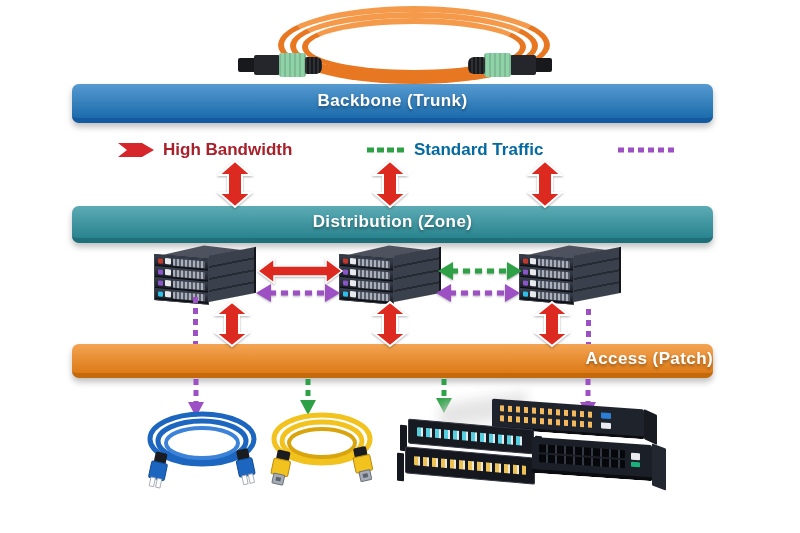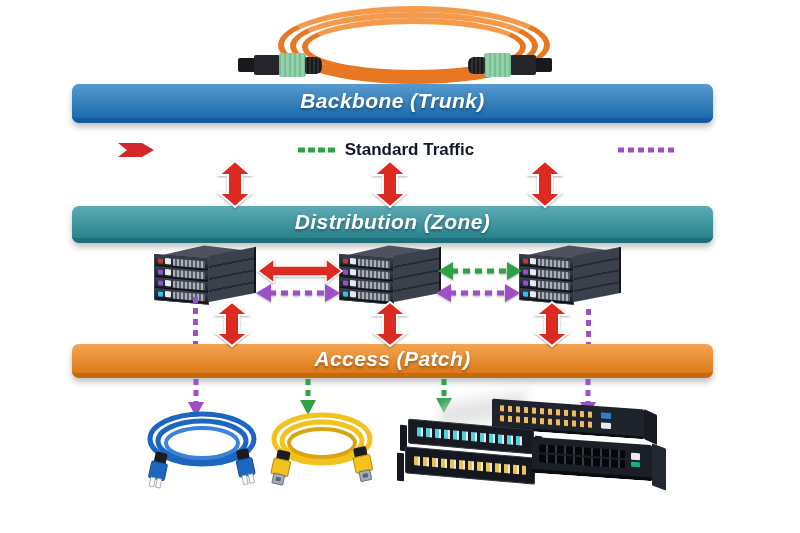--- a/index.html
+++ b/index.html
@@ -4,31 +4,31 @@
 <style>
   html,body{margin:0;padding:0;}
   body{width:800px;height:533px;background:#ffffff;overflow:hidden;
        font-family:"Liberation Sans", sans-serif;}
   .stage{position:relative;width:800px;height:533px;background:#fff;}
 
   
   .banner{position:absolute;left:72px;width:641px;border-radius:7px;
           display:flex;align-items:center;justify-content:center;
           box-shadow:0 4px 6px rgba(0,0,0,.25);}
-  .banner .bn-text{color:#fff;font-weight:700;font-size:21px;letter-spacing:.4px;
-          text-shadow:0 2px 3px rgba(0,0,0,.35);font-style:italic;}
+  .banner .bn-text{color:#fff;font-weight:700;font-size:17px;letter-spacing:.4px;
+          text-shadow:0 2px 3px rgba(0,0,0,.35);}
   .banner.backbone{top:84px;height:34px;
      background:linear-gradient(180deg,rgba(255,255,255,.25),rgba(0,0,0,.10)),var(--banner-blue);
      border-bottom:5px solid var(--banner-blue-dark);}
   .banner.distribution{top:206px;height:32px;
      background:linear-gradient(180deg,rgba(255,255,255,.22),rgba(0,0,0,.10)),var(--banner-teal);
      border-bottom:5px solid var(--banner-teal-dark);align-items:center;}
   .banner.access{top:344px;height:29px;
      background:linear-gradient(180deg,rgba(255,255,255,.25),rgba(0,0,0,.08)),var(--banner-orange);
-     border-bottom:5px solid var(--banner-orange-dark);}
+     border-bottom:5px solid var(--banner-orange-dark);justify-content:flex-end;}
 
   
   .legend{position:absolute;left:118px;top:139px;width:556px;height:22px;
           display:flex;justify-content:space-between;align-items:center;}
   .lg-item{display:flex;align-items:center;gap:9px;}
   .lg-label{font-weight:700;font-size:17px;}
 
   
   .abs{position:absolute;}
   svg.arrow{overflow:visible;filter:drop-shadow(0 1px 1px rgba(0,0,0,.3));}
@@ -101,29 +101,30 @@
   </div>
   <div class="banner access">
     <span class="bn-text">Access (Patch)</span>
   </div>
 
   <div class="legend">
     <div class="lg-item">
       <svg width="36" height="16">
         <polygon points="0,1 24,1 36,8 24,15 0,15 9,8" style="fill:#d6252b"></polygon>
       </svg>
+      <span class="lg-label" style="color: rgb(168, 32, 42);">High Bandwidth</span>
     </div>
     <div class="lg-item">
       <svg width="38" height="16">
         <rect x="0" y="5.5" width="7" height="5" style="fill:var(--green)"></rect>
         <rect x="10" y="5.5" width="7" height="5" style="fill:var(--green)"></rect>
         <rect x="20" y="5.5" width="7" height="5" style="fill:var(--green)"></rect>
         <rect x="30" y="5.5" width="7" height="5" style="fill:var(--green)"></rect>
       </svg>
-      <span class="lg-label" style="color: #0f172a;">Standard Traffic</span>
+      <span class="lg-label" style="color: #0369a1;">Standard Traffic</span>
     </div>
     <div class="lg-item">
       <svg width="56" height="16">
         <rect x="0" y="5.5" width="6" height="5" style="fill:var(--purple)"></rect>
         <rect x="10" y="5.5" width="6" height="5" style="fill:var(--purple)"></rect>
         <rect x="20" y="5.5" width="6" height="5" style="fill:var(--purple)"></rect>
         <rect x="30" y="5.5" width="6" height="5" style="fill:var(--purple)"></rect>
         <rect x="40" y="5.5" width="6" height="5" style="fill:var(--purple)"></rect>
         <rect x="50" y="5.5" width="6" height="5" style="fill:var(--purple)"></rect>
       </svg>

